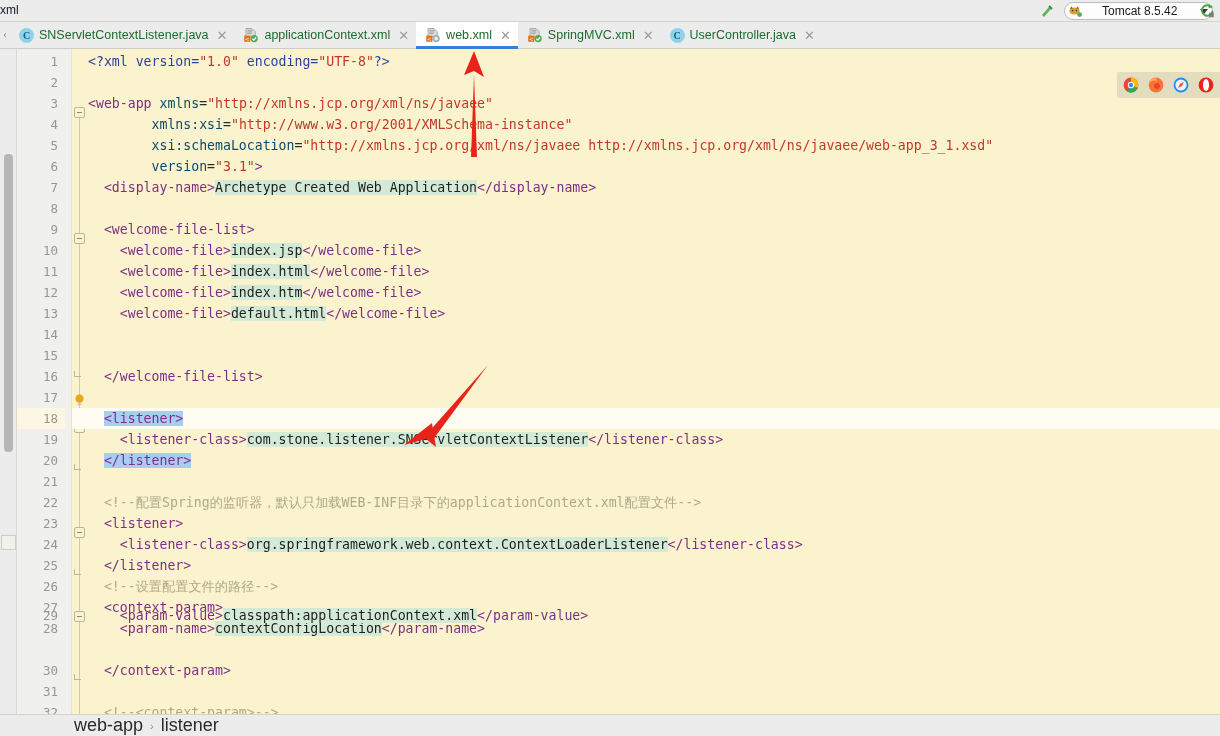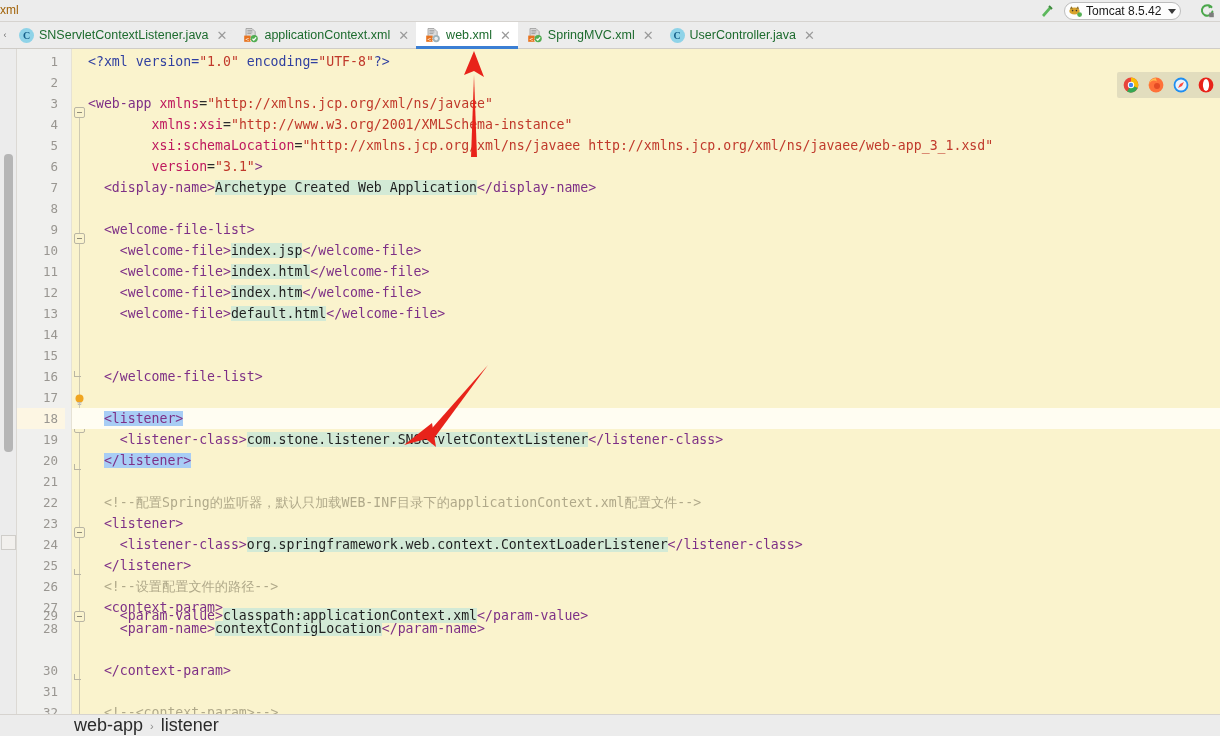--- a/index.html
+++ b/index.html
@@ -17,36 +17,36 @@
   }
 
   
   .toolbar {
     position: absolute; left: 0; top: 0; width: 1220px; height: 22px;
     background: #ececec;
     border-bottom: 1px solid #d6d3cf;
   }
   .toolbar-left-label {
     position: absolute; left: 0; top: 3px;
-    font-size: 12px; color: #a16207;
+    font-size: 12px; color: #0f172a;
     letter-spacing: 0px;
   }
   .hammer-icon {
     position: absolute; left: 1038px; top: 2px;
     width: 18px; height: 18px;
   }
   .run-config {
     position: absolute; left: 1064px; top: 2px;
     height: 18px;
     background: #fdfdfd;
     border: 1px solid #bdbdbd;
     border-radius: 9px;
     display: flex; align-items: center;
     padding: 0 4px 0 3px;
-    gap: 4px;
+    gap: 20px;
   }
   .run-config .rc-icon { width: 14px; height: 14px; position: relative; flex: 0 0 auto; }
   .run-config .rc-label {
     font-size: 12px; color: #1a1a1a; white-space: nowrap;
   }
   .run-config .rc-caret {
     width: 0; height: 0;
     border-left: 4px solid transparent;
     border-right: 4px solid transparent;
     border-top: 5px solid #3a3a3a;
@@ -142,21 +142,21 @@
     position: absolute; left: 88px; top: 0; height: 21px;
     line-height: 21px;
     font-family: "DejaVu Sans Mono", monospace;
     font-size: 13.2px;
     white-space: pre;
     color: #2b2b2b;
   }
 
   
   .t-tag   { color: #7d2f86; }
-  .t-attr  { color: #be185d; }
+  .t-attr  { color: #0c4a6e; }
   .t-val   { color: #c0392b; }
   .t-text  { color: #1f1f1f; background: #d3ead6; }
   .t-cmt   { color: #b0a98a; }
   .t-prolog{ color: #2f3fa0; }
   .sel     { background: #a8cdf5; }
 
   
   .fold {
     position: absolute; left: 74px; width: 11px; height: 11px;
     border: 1px solid #b9b5a4;

